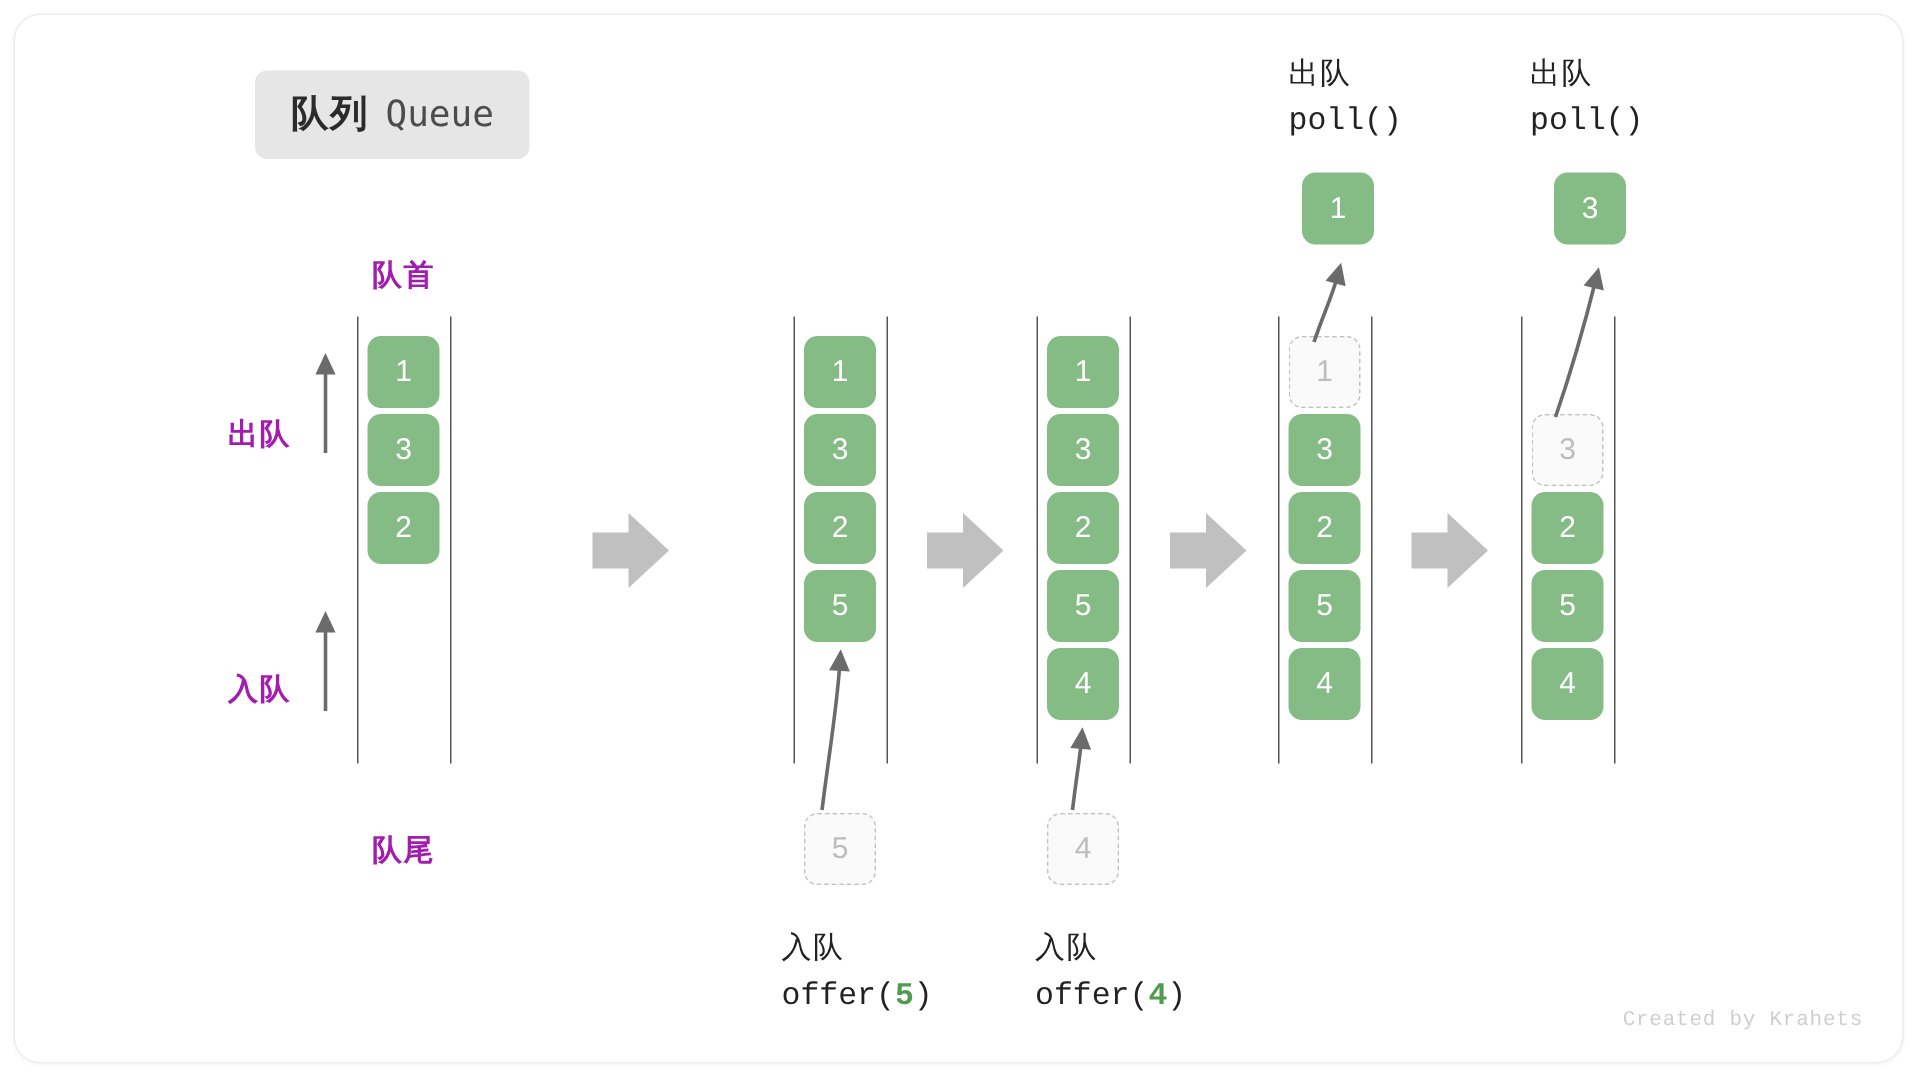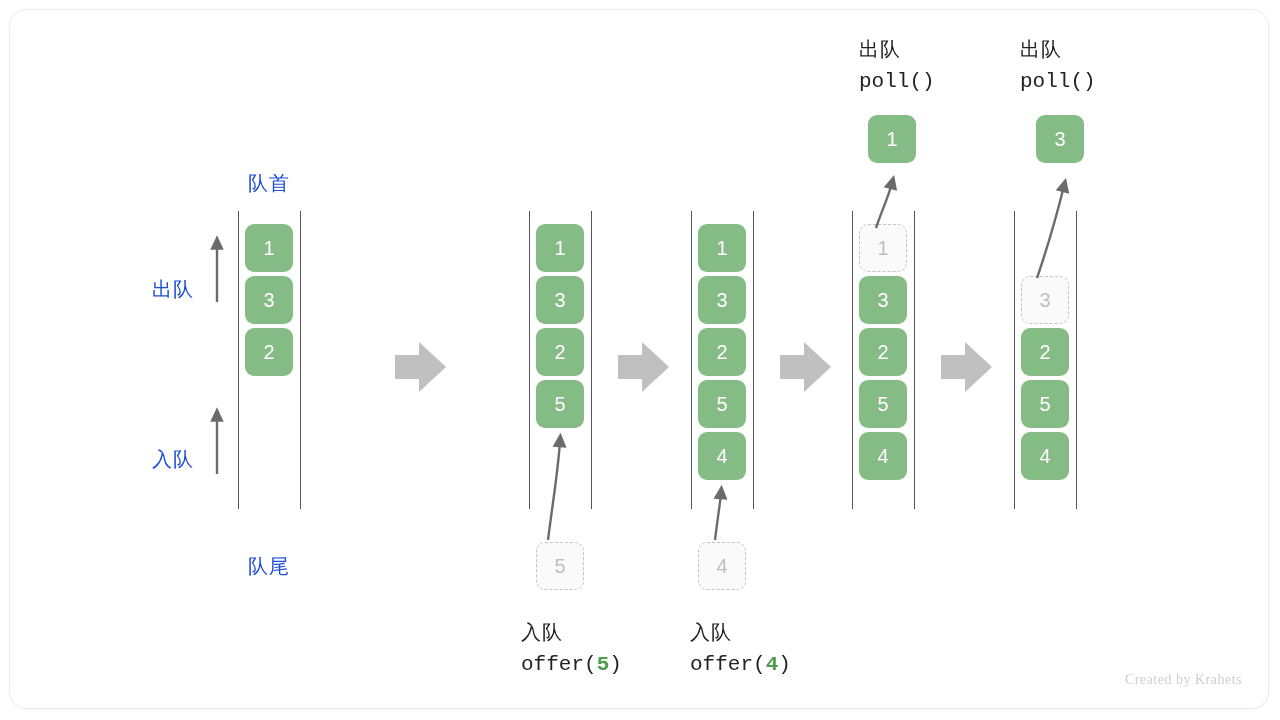--- a/index.html
+++ b/index.html
@@ -55,22 +55,22 @@
   .title-en {
     font-family: "DejaVu Sans Mono", "Liberation Mono", monospace;
     font-size: 24px;
     color: #4c4c4c;
   }
 
   
   .cn-bold {
     position: absolute;
     font-size: 20px;
-    font-weight: normal;
-    color: #1d4ed8;
+    font-weight: bold;
+    color: #a21caf;
     letter-spacing: 1px;
     white-space: nowrap;
   }
   .op-label {
     position: absolute;
     white-space: nowrap;
     text-align: left;
   }
   .op-label .l1 {
     display: block;
@@ -126,32 +126,36 @@
     width: 1260px;
     height: 700px;
     pointer-events: none;
   }
 
   
   .credit {
     position: absolute;
     right: 28px;
     bottom: 22px;
-    font-family: Liberation Serif, serif;
+    font-family: Liberation Mono, monospace;
     font-size: 14px;
     color: #cfcfcf;
     letter-spacing: 0.5px;
   }
 </style>
 </head>
 <body>
 
 <div class="card">
  <div class="stage">
 
+  <div class="title-badge">
+    <span class="title-cn">队列</span>
+    <span class="title-en">Queue</span>
+  </div>
 
   <div class="cn-bold" style="left:238px; top:160px;">队首</div>
   <div class="cn-bold" style="left:238px; top:543px;">队尾</div>
   <div class="cn-bold" style="left:142px; top:266px;">出队</div>
   <div class="cn-bold" style="left:142px; top:436px;">入队</div>
 
   <div class="rail" style="left:228px; top:201px; height:298px;"></div>
   <div class="rail" style="left:290px; top:201px; height:298px;"></div>
 
   <div class="rail" style="left:519px; top:201px; height:298px;"></div>

